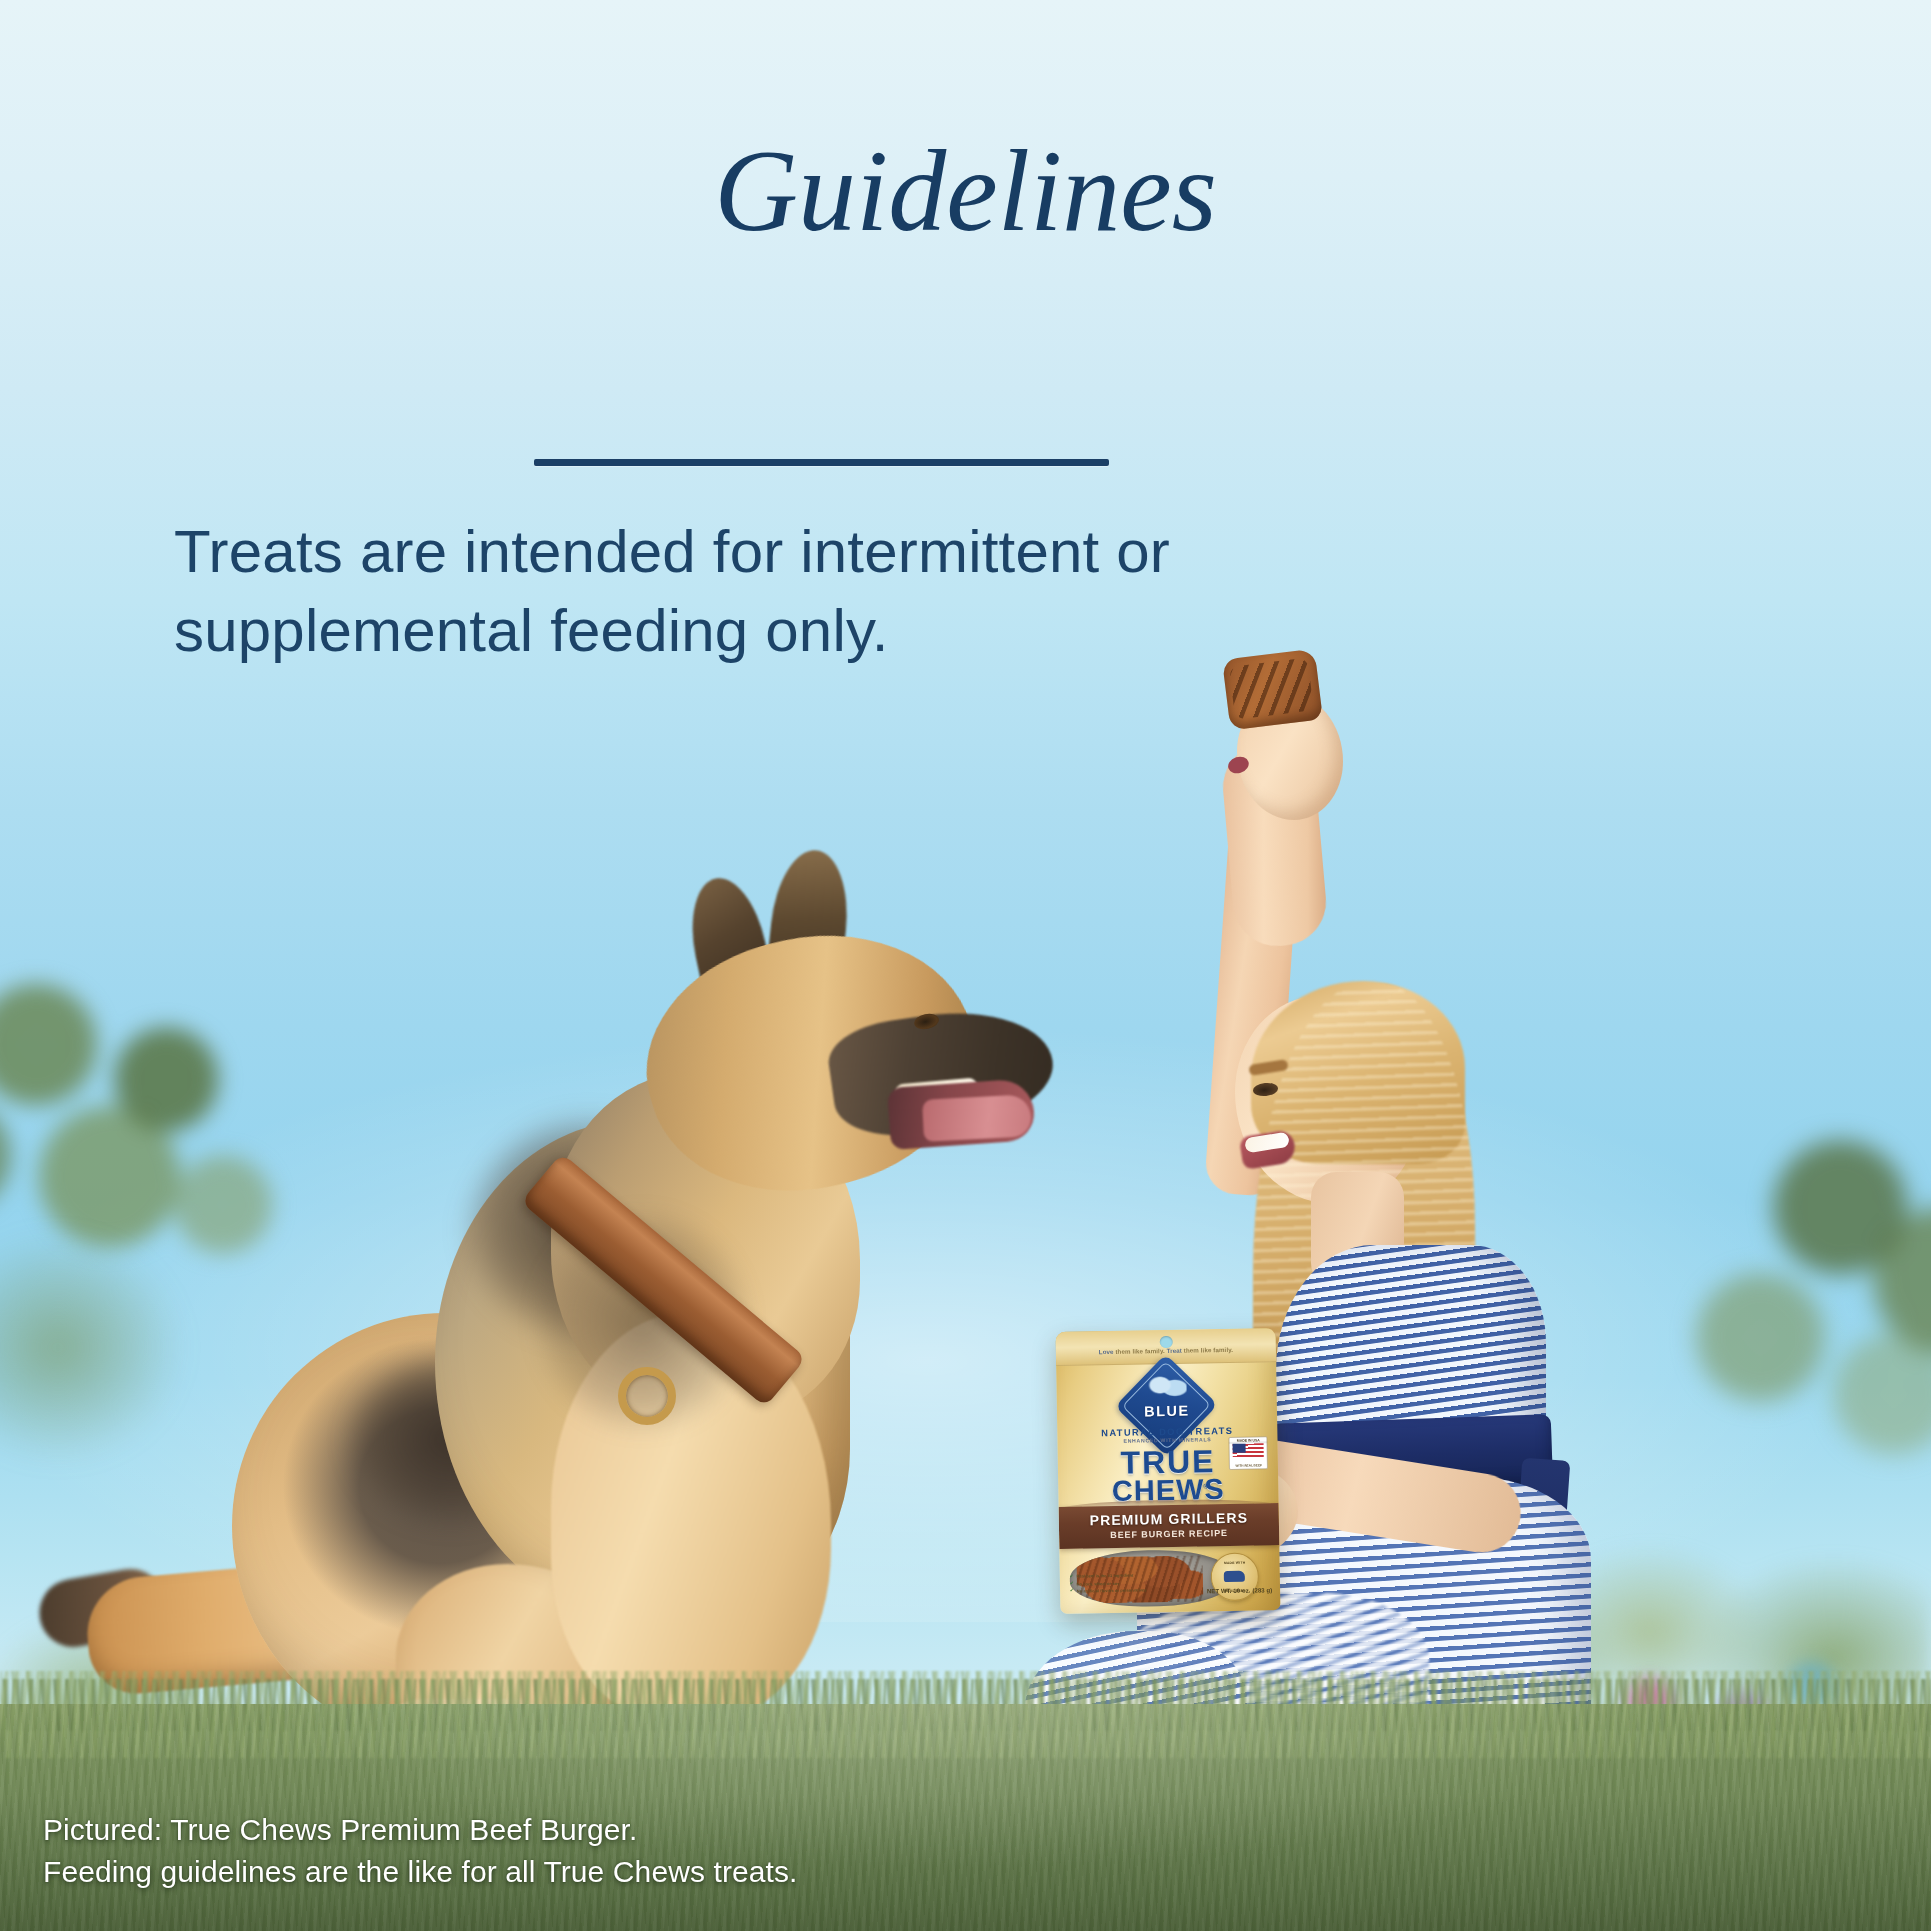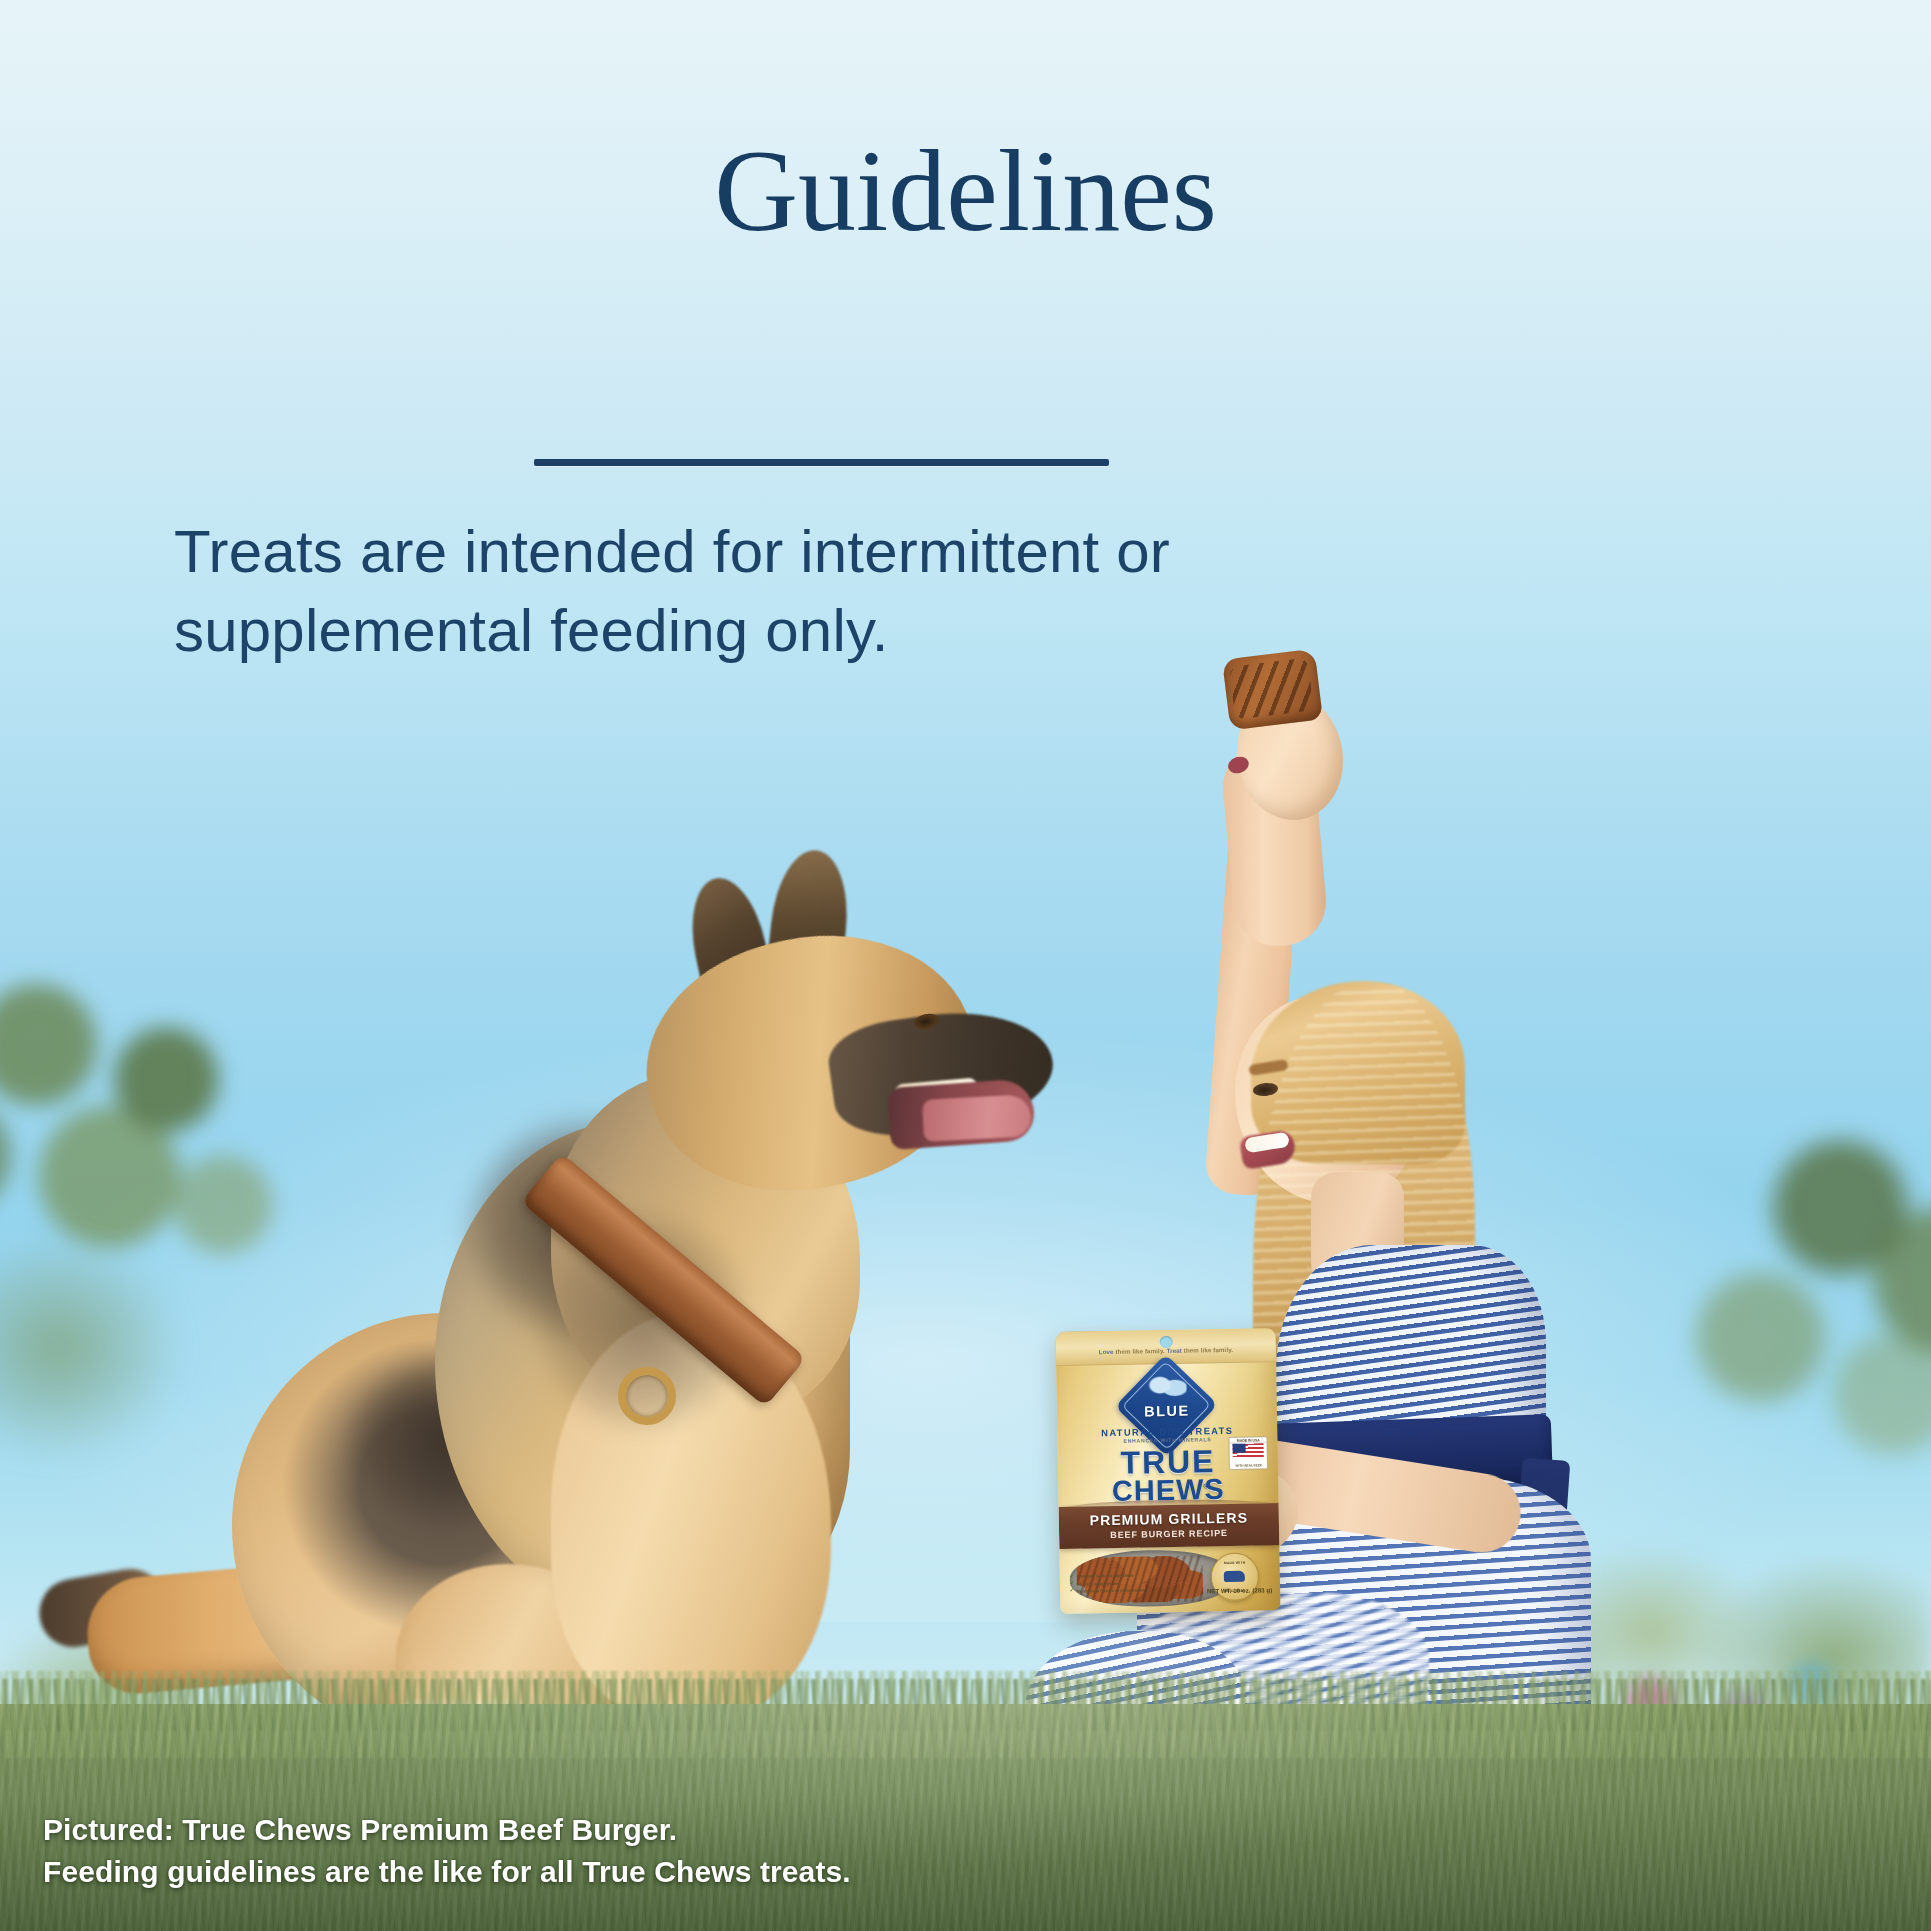--- a/index.html
+++ b/index.html
@@ -533,40 +533,40 @@
     filter:blur(4.8px);
   }
 
   
   .headline{
     position:absolute;left:0;top:135px;width:1931px;text-align:center;
     font-family:"Liberation Serif", serif;
     color:#183d63;font-size:116px;line-height:.98;font-weight:400;
     letter-spacing:0px;
   }
-  .headline .l2{display:block;}
+  .headline .l2{display:block;font-style:italic;}
   .rule{
     position:absolute;left:534px;top:459px;width:575px;height:6.8px;
     background:#1b3f66;border-radius:1.9px;
     box-shadow:0 1px 0 rgba(255,255,255,.35);
   }
   .subline{
     position:absolute;left:174px;top:512px;width:1583px;text-align:left;
     color:#1d4468;font-size:60px;line-height:1.32;font-weight:400;
     letter-spacing:0.2px;
   }
 
   
   .caption{
     position:absolute;left:43px;bottom:39px;width:1448px;
     color:#ffffff;font-size:30px;line-height:1.38;font-weight:400;
     letter-spacing:0.1px;
     text-shadow:0 1.9px 4.8px rgba(30,45,20,.75), 0 0 1.9px rgba(30,45,20,.55);
   }
-  .caption span{display:block;font-weight:bold;}
+  .caption span{display:block;}
 </style>
 </head>
 <body>
 
 <div id="stage">
 
   <div class="scene">
     <div class="sky"></div>
     <div class="sky-haze"></div>
 

